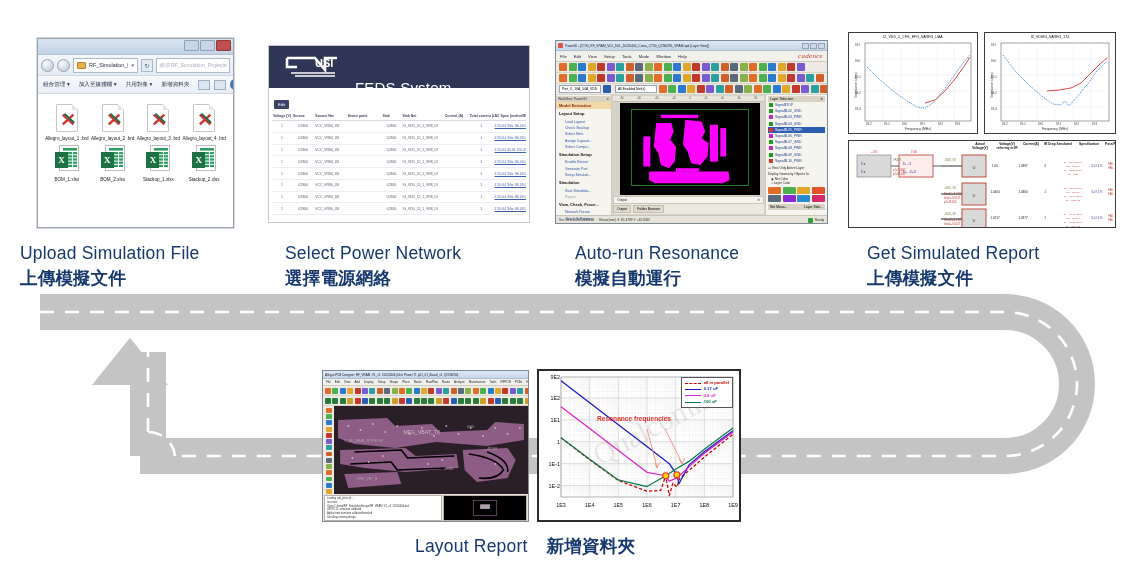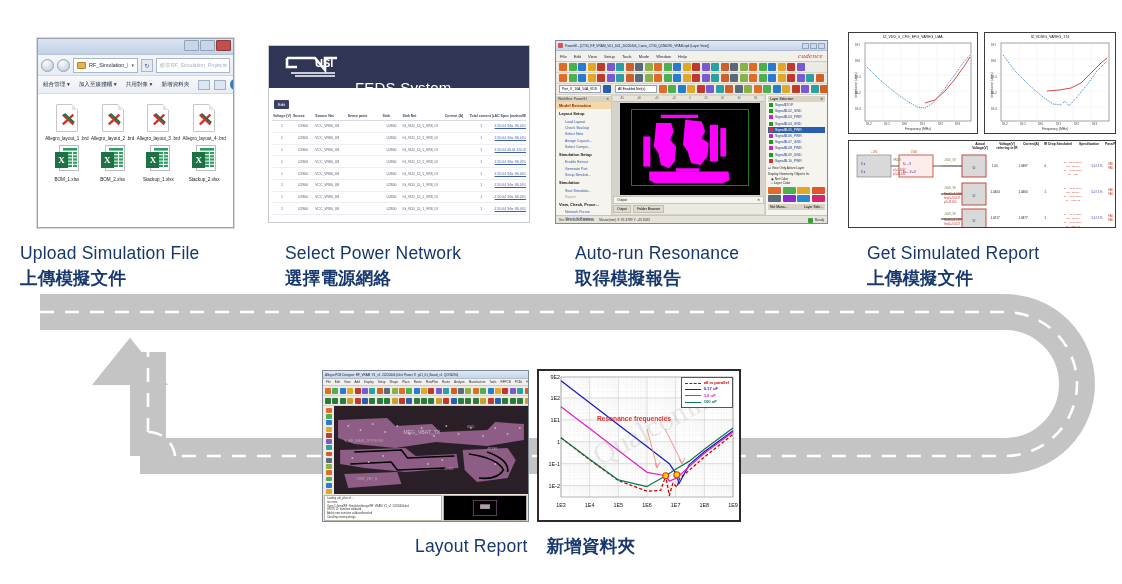--- a/index.html
+++ b/index.html
@@ -1301,21 +1301,21 @@
   <div class="caption" style="left:20px;  top:241px; width:230px">
     <span class="en">Upload Simulation File</span>
     <span class="zh">上傳模擬文件</span>
   </div>
   <div class="caption" style="left:285px; top:241px; width:230px">
     <span class="en">Select Power Network</span>
     <span class="zh">選擇電源網絡</span>
   </div>
   <div class="caption" style="left:575px; top:241px; width:230px">
     <span class="en">Auto-run Resonance</span>
-    <span class="zh">取得模擬報告</span>
+    <span class="zh">模擬自動運行</span>
   </div>
   <div class="caption" style="left:867px; top:241px; width:230px">
     <span class="en">Get Simulated Report</span>
     <span class="zh">上傳模擬文件</span>
   </div>
   <div class="caption inline" style="left:415px; top:534px; width:300px">
     <span class="en">Layout Report</span>
     <span class="zh">新增資料夾</span>
   </div>
 

